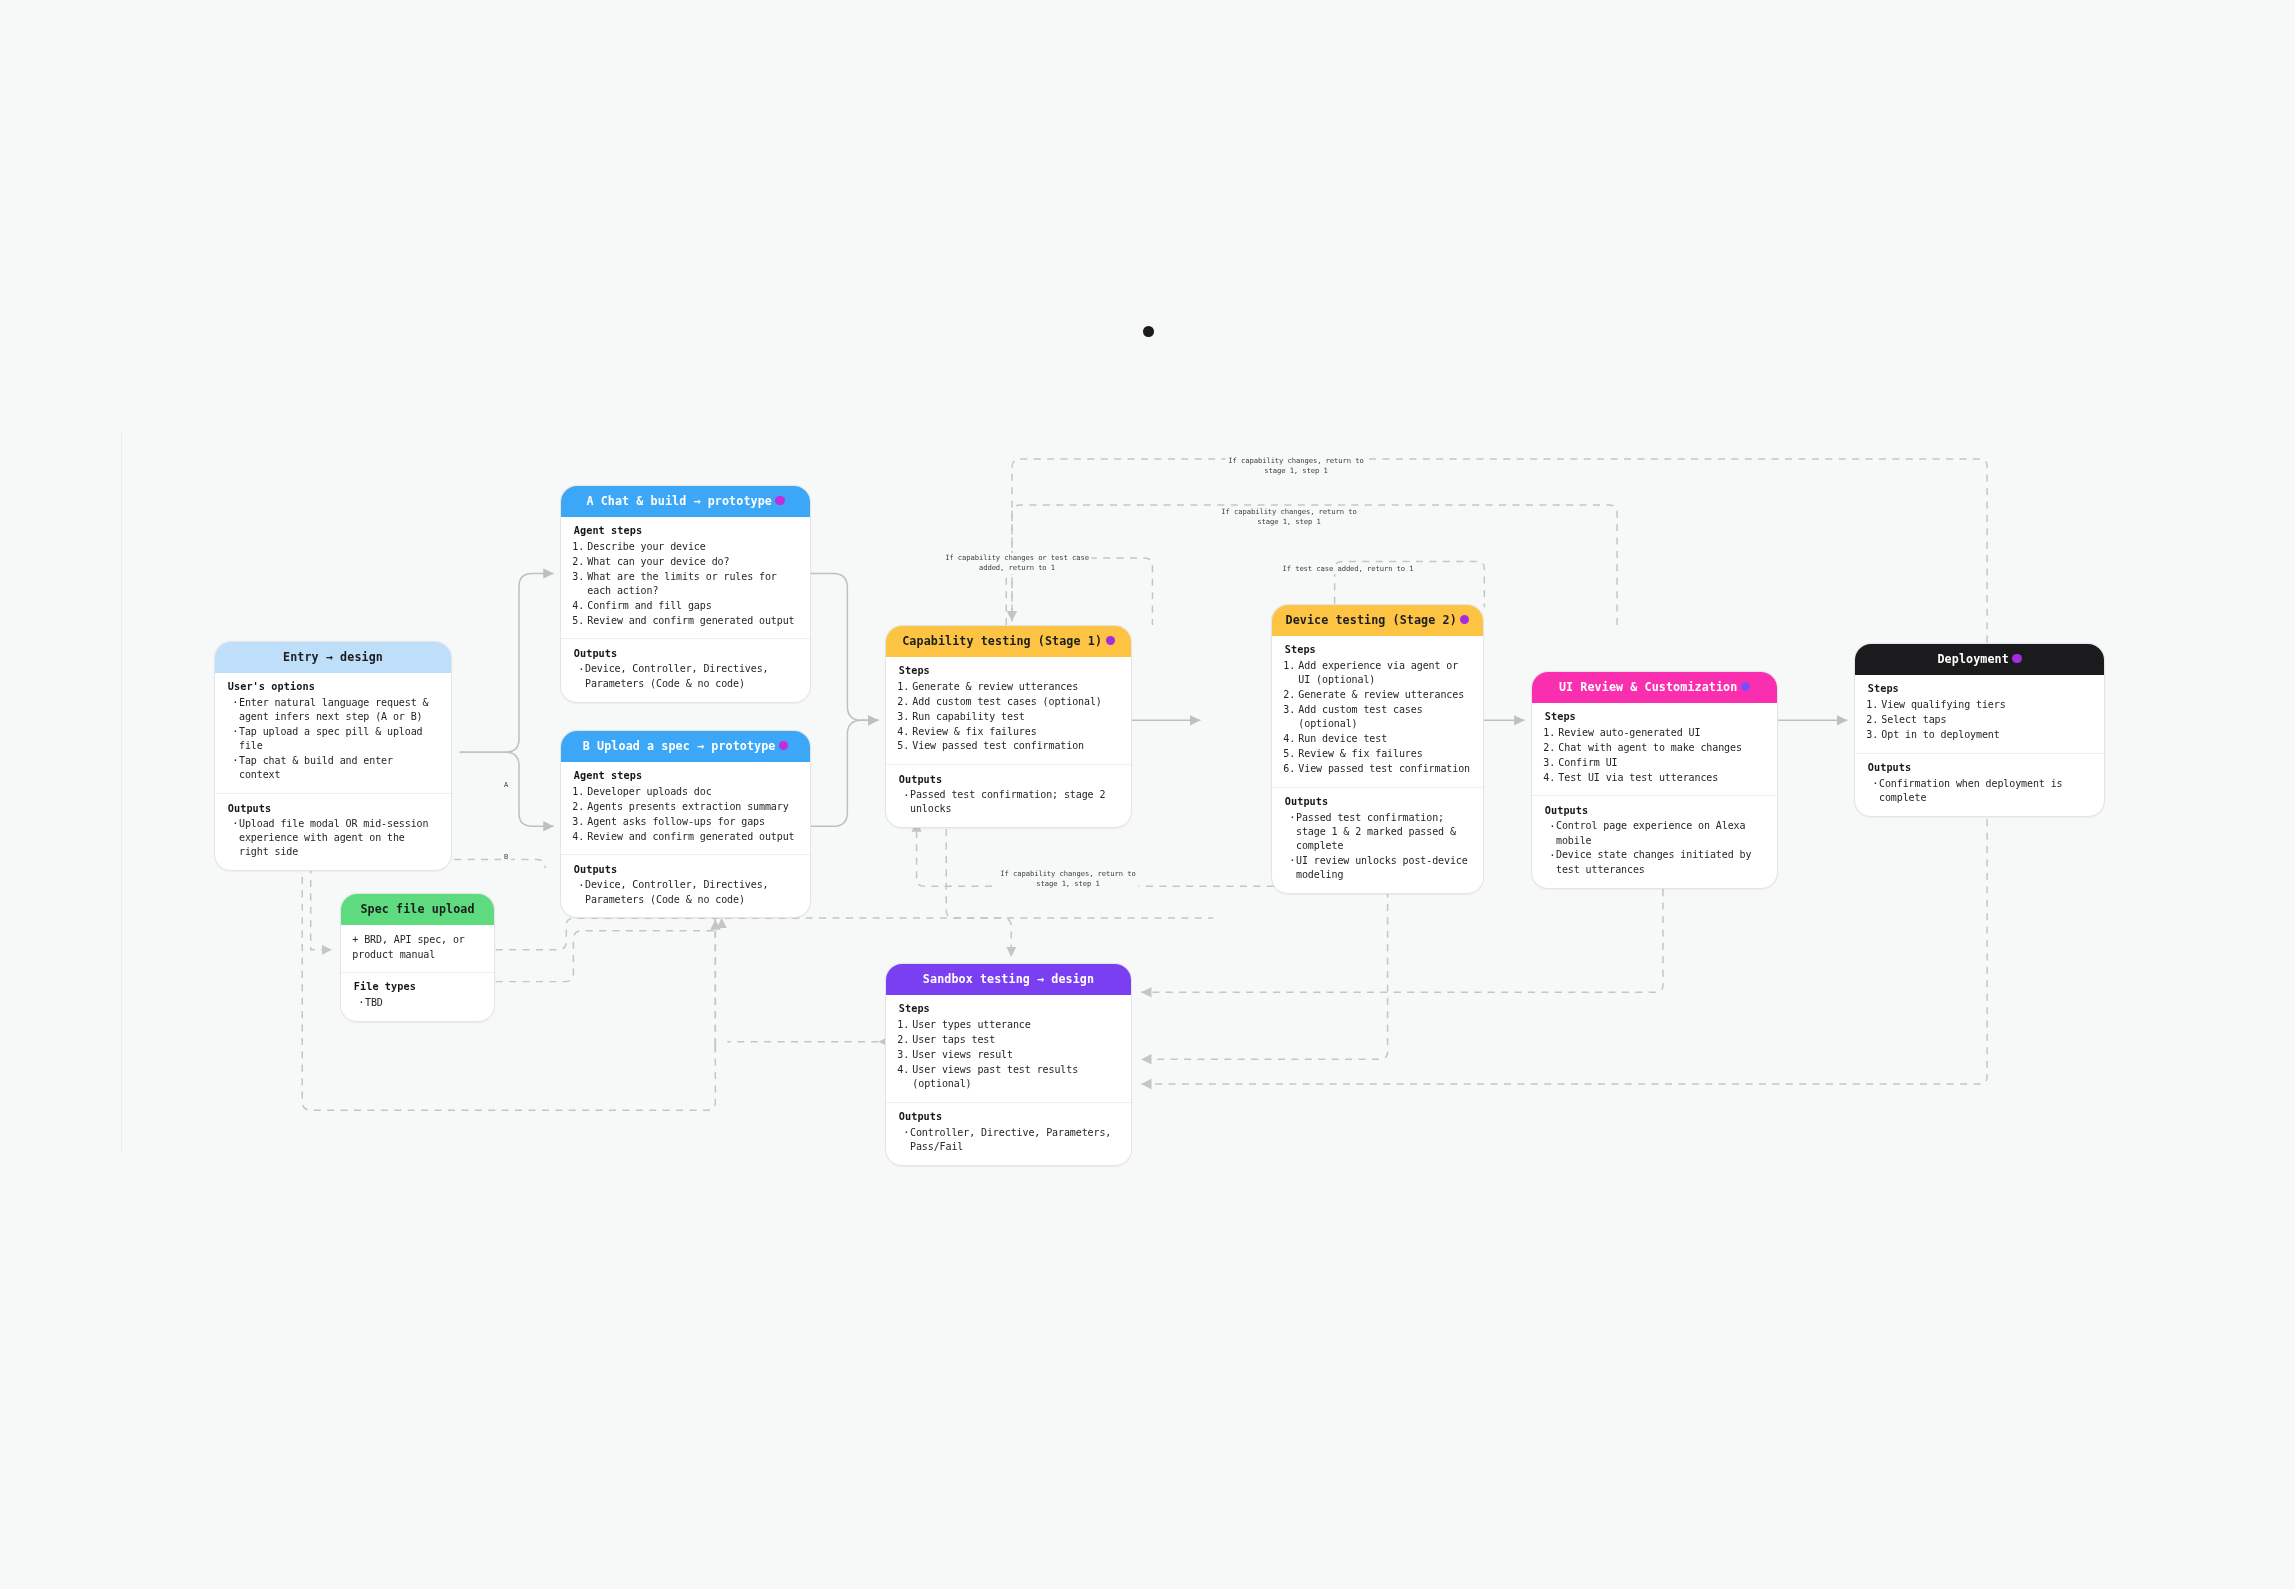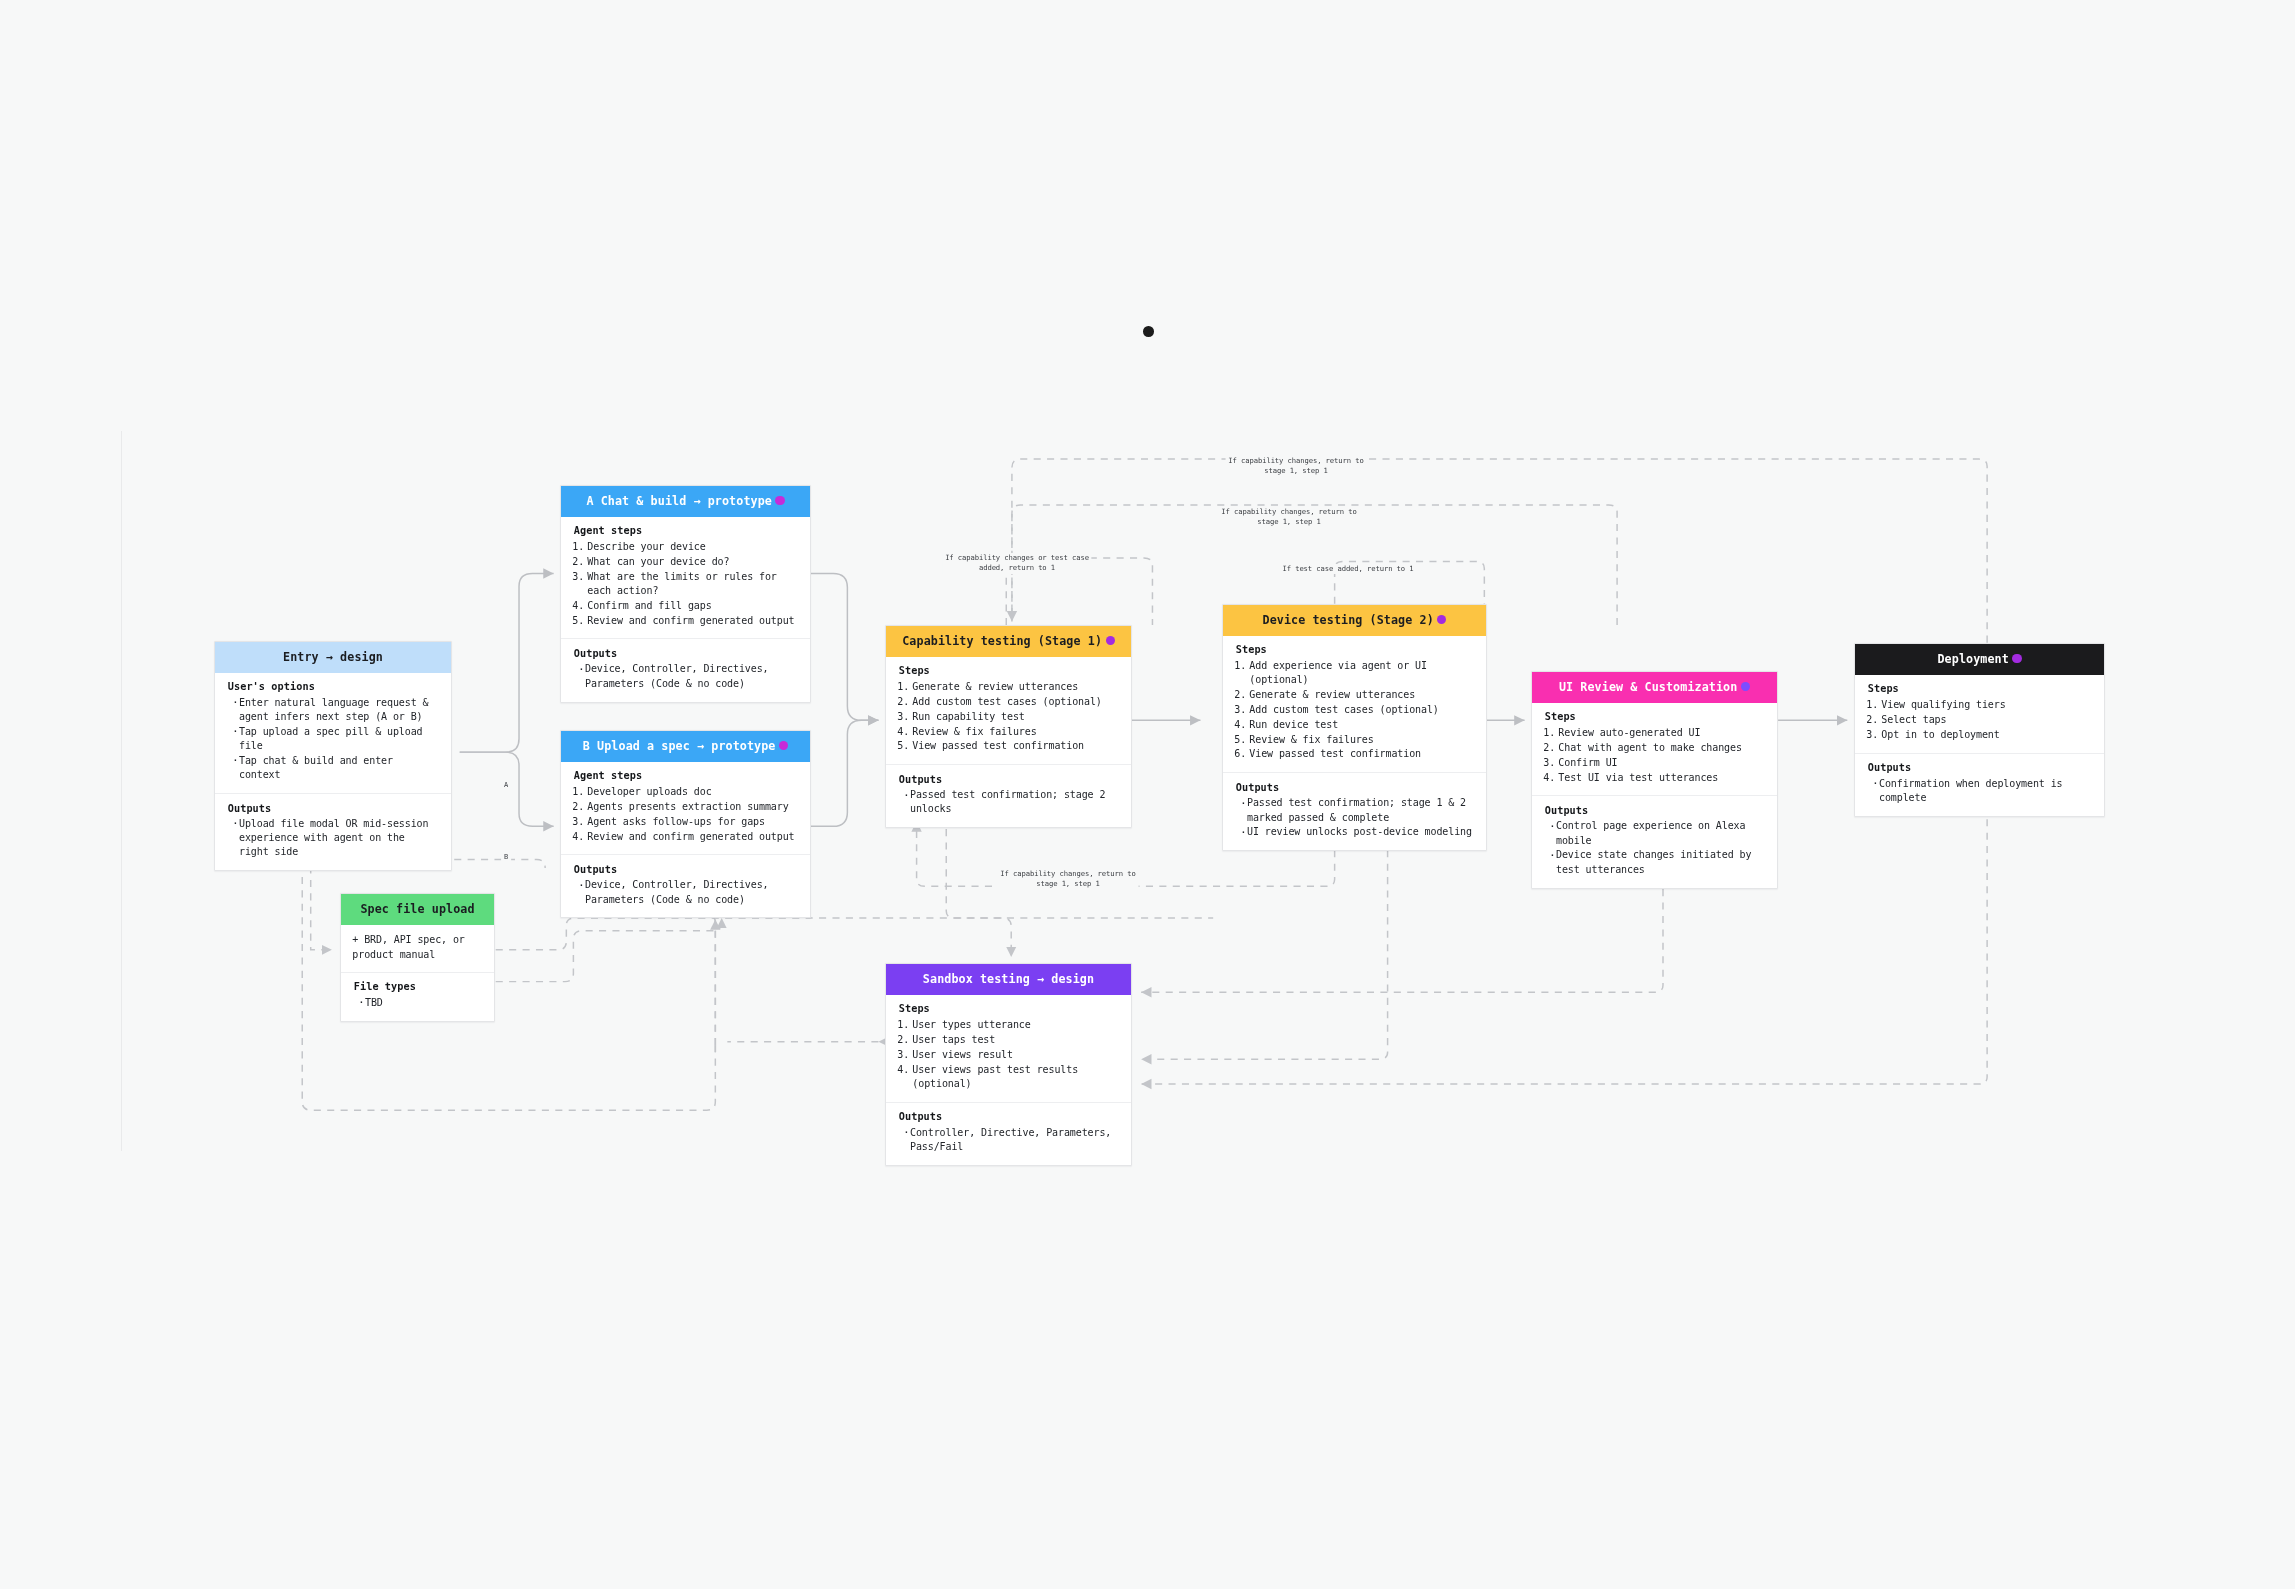--- a/index.html
+++ b/index.html
@@ -20,21 +20,21 @@
     position: absolute;
     left: 121px; top: 431px;
     width: 0.7px; height: 720px;
     background: #E9EAEB;
   }
 
   .card {
     position: absolute;
     background: #FFFFFF;
     border: 0.7px solid #E4E5E7;
-    border-radius: 1px;
+    border-radius: 17px;
     box-shadow: 0 0.7px 1.4px rgba(16,24,40,0.05);
     overflow: hidden;
     box-sizing: border-box;
   }
   .card-header {
     text-align: center;
     font-weight: 700;
     font-size: 11.7px;
     letter-spacing: 0.1px;
     padding: 7.8px 7px 8.5px 7px;
@@ -259,21 +259,21 @@
             <li><span class="num">5.</span><span>View passed test confirmation</span></li>
           </ol>
         </div>
         <div class="section">
           <div class="section-title">Outputs</div>
           <ul class="bullets">
             <li>Passed test confirmation; stage 2 unlocks</li>
           </ul>
         </div>
       </div>
-      <div class="card" style="left: 1222px; top: 604px; width: 265px;">
+      <div class="card" style="left: 1271px; top: 604px; width: 213px;">
         <div class="card-header" style="background: rgb(252, 196, 66); color: rgb(27, 29, 33);">Device testing (Stage 2)<span class="dot-badge" style="background: rgb(163, 43, 224);"></span></div>
         <div class="section">
           <div class="section-title">Steps</div>
           <ol class="steps">
             <li><span class="num">1.</span><span>Add experience via agent or UI (optional)</span></li>
             <li><span class="num">2.</span><span>Generate &amp; review utterances</span></li>
             <li><span class="num">3.</span><span>Add custom test cases (optional)</span></li>
             <li><span class="num">4.</span><span>Run device test</span></li>
             <li><span class="num">5.</span><span>Review &amp; fix failures</span></li>
             <li><span class="num">6.</span><span>View passed test confirmation</span></li>

